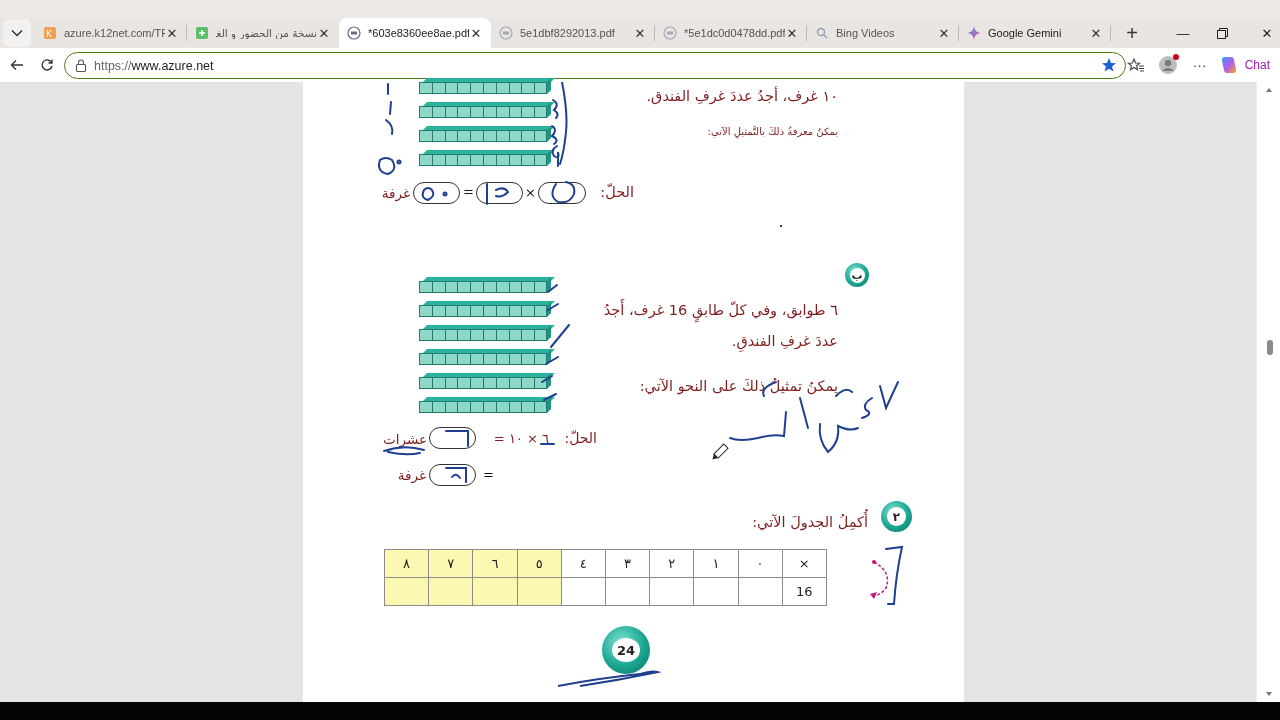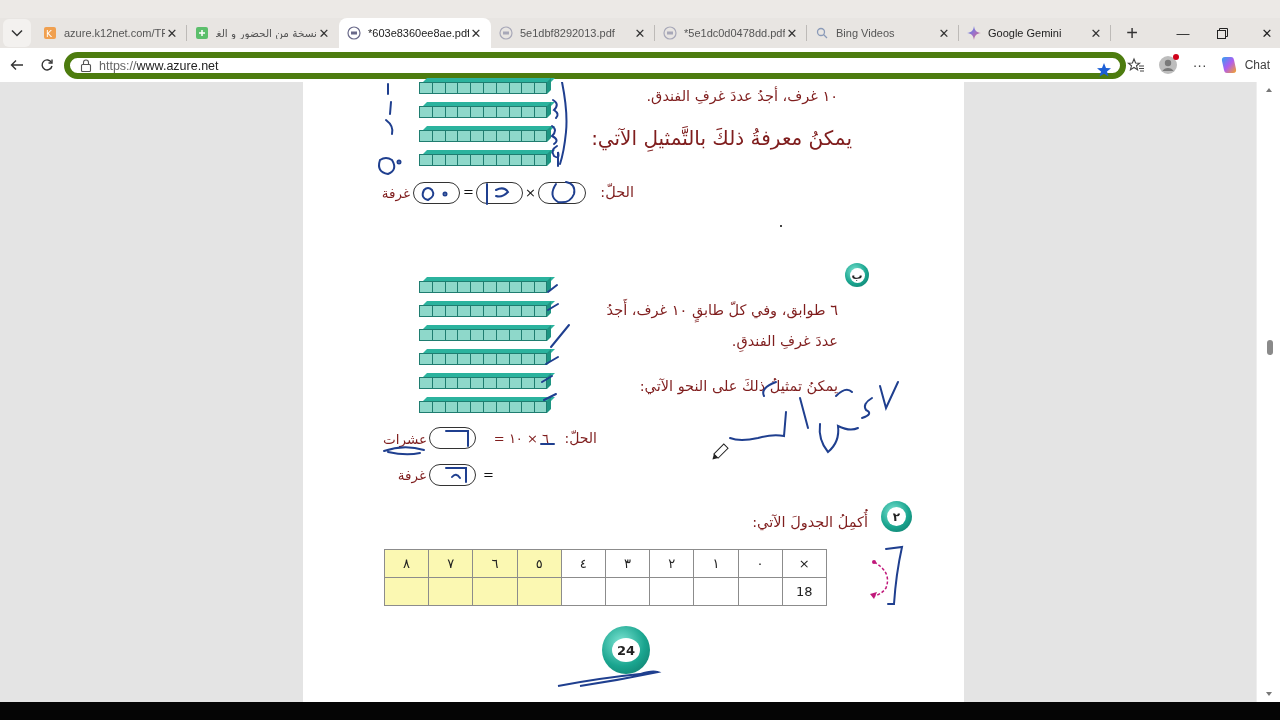--- a/index.html
+++ b/index.html
@@ -14,26 +14,26 @@
   .tab .tlabel { flex: 1; white-space: nowrap; overflow: hidden; }
   .tab .tclose { width: 14px; font-size: 13px; color: #333; text-align: center; flex: none; }
   .tab.active { background: #ffffff; border-radius: 8px 8px 0 0; color: #222; }
   .tab .sep { position: absolute; right: 0; top: 7px; width: 1px; height: 16px; background: #bdbab7; }
   .newtab { width: 30px; height: 30px; display: flex; align-items: center; justify-content: center; font-size: 20px; color: #333; margin-left: 6px; }
   .winctl { position: absolute; top: 0; height: 30px; width: 46px; display: flex; align-items: center; justify-content: center; font-size: 13px; color: #222; }
 
   
   .navrow { position: absolute; left: 0; top: 48px; width: 1280px; height: 34px; background: #ffffff; display: flex; align-items: center; }
   .navbtn { width: 30px; height: 30px; display: flex; align-items: center; justify-content: center; color: #333; font-size: 16px; }
-  .omnibox { position: absolute; left: 64px; top: 4px; width: 1062px; height: 27px; border-radius: 14px; background: #fff; border: 6px solid #4d7c0f; display: flex; align-items: center; padding-left: 10px; font-size: 12.5px; color: #666; }
+  .omnibox { position: absolute; left: 64px; top: 4px; width: 1062px; height: 27px; border-radius: 14px; background: #fff; border: 1px solid #4d7c0f; display: flex; align-items: center; padding-left: 10px; font-size: 12.5px; color: #666; }
   .omnibox .host { color: #222; }
   .omnibox .star { position: absolute; right: 8px; top: 4px; }
   .toolbar-right { position: absolute; right: 0; top: 0; height: 34px; display: flex; align-items: center; }
   .tbtn { width: 30px; height: 30px; display: flex; align-items: center; justify-content: center; color: #444; font-size: 14px; }
-  .chatbtn { height: 28px; display: flex; align-items: center; padding: 0 10px 0 4px; font-size: 12px; color: #404040; }
+  .chatbtn { height: 28px; display: flex; align-items: center; padding: 0 10px 0 4px; font-size: 12px; color: #a21caf; }
 
   
   .viewer { position: absolute; left: 0; top: 82px; width: 1280px; height: 620px; background: #e4e4e4; }
   .viewer-bg { position: absolute; left: 4px; top: 2px; width: 1252px; height: 618px; background: #e4e4e4; border-radius: 8px 8px 0 0; }
   .page { position: absolute; left: 303px; top: 0; width: 661px; height: 620px; background: #ffffff; }
   .scrollbar { position: absolute; right: 0; top: 0; width: 24px; height: 620px; background: #ffffff; border-left: 1px solid #eee; }
   .scroll-up, .scroll-down { position: absolute; left: 9px; width: 0; height: 0; border-left: 3px solid transparent; border-right: 3px solid transparent; }
   .scroll-up { top: 6px; border-bottom: 4px solid #777; }
   .scroll-down { bottom: 6px; border-top: 4px solid #777; }
   .scroll-thumb { position: absolute; left: 10px; top: 258px; width: 6px; height: 15px; background: #8a8a8a; border-radius: 3px; }
@@ -258,36 +258,36 @@
             <div class="side"></div>
           </div>
         <div class="rod">
             <div class="top"></div>
             <div class="front"></div>
             <div class="side"></div>
           </div>
       </div>
 
       <div class="ar" style="right:126px;top:6px;font-size:14.5px">١٠ غرف، أجدُ عددَ غرفِ الفندق.</div>
-      <div class="ar" style="right:112px;top:44px;font-size:20px">يمكنُ معرفةُ ذلكَ بالتَّمثيلِ الآتي:</div>
+      <div class="ar" style="right:126px;top:44px;font-size:10px">يمكنُ معرفةُ ذلكَ بالتَّمثيلِ الآتي:</div>
 
       <div class="ar" style="right:330px;top:102px;font-size:14.5px">الحلّ:</div>
       <div class="pill" style="left:235px;top:100px;width:48px"></div>
       <div class="latin" style="left:222px;top:103px;font-size:13px">×</div>
       <div class="pill" style="left:173px;top:100px;width:47px"></div>
       <div class="latin" style="left:160px;top:102px;font-size:13px">=</div>
       <div class="pill" style="left:110px;top:100px;width:47px"></div>
       <div class="ar" style="right:554px;top:103px;font-size:13.5px">غرفة</div>
 
       <div style="position:absolute;left:477px;top:143px;width:2px;height:2px;background:#444"></div>
 
       <div class="ballnum" style="left:542px;top:181px;width:24px;height:24px">
         <div class="inner" style="width:15px;height:15px;font-size:11px">ب</div>
       </div>
-      <div class="ar" style="right:126px;top:220px;font-size:14.5px">٦ طوابق، وفي كلّ طابقٍ ١٠ غرف، أَجدُ</div>
+      <div class="ar" style="right:126px;top:220px;font-size:14.5px">٦ طوابق، وفي كلّ طابقٍ 16 غرف، أَجدُ</div>
       <div class="ar" style="right:126px;top:251px;font-size:14.5px">عددَ غرفِ الفندقِ.</div>
       <div class="ar" style="right:126px;top:296px;font-size:14.5px">يمكنُ تمثيلُ ذلكَ على النحو الآتي:</div>
 
       <div class="rods" style="left:116px;top:195px">
         <div class="rod">
             <div class="top"></div>
             <div class="front"></div>
             <div class="side"></div>
           </div>
         <div class="rod">
@@ -343,21 +343,21 @@
         <td>١</td>
         <td>٢</td>
         <td>٣</td>
         <td>٤</td>
         <td class="hl">٥</td>
         <td class="hl">٦</td>
         <td class="hl">٧</td>
         <td class="hl">٨</td>
       </tr>
       <tr>
-        <td>18</td>
+        <td>16</td>
         <td></td>
         <td></td>
         <td></td>
         <td></td>
         <td></td>
         <td class="hl"></td>
         <td class="hl"></td>
         <td class="hl"></td>
         <td class="hl"></td>
       </tr>

